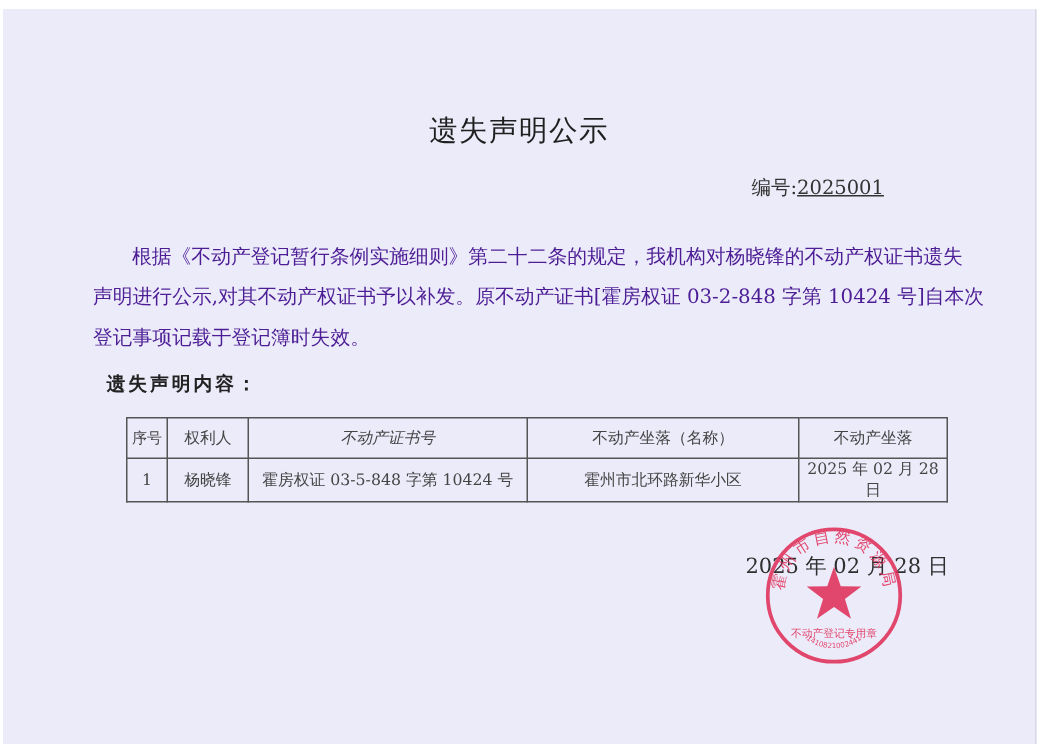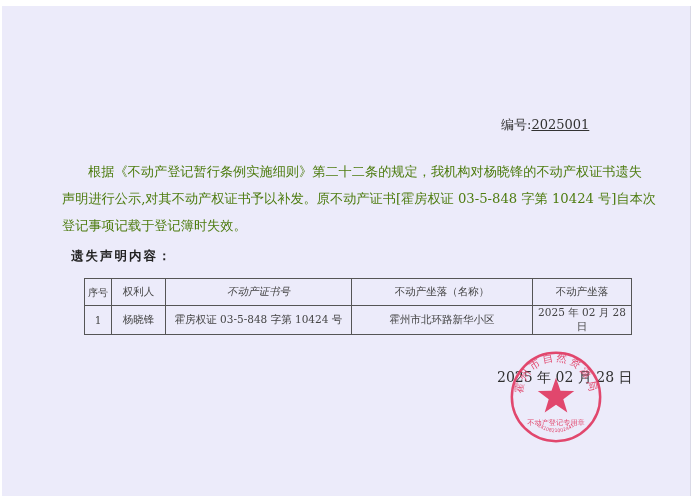--- a/index.html
+++ b/index.html
@@ -4,45 +4,46 @@
 <style>
   html,body{margin:0;padding:0;}
   body{width:694px;height:500px;overflow:hidden;background:#ffffff;position:relative;
        font-family:"DejaVu Serif","Liberation Serif",serif;color:#2a2a2a;}
   .page{position:absolute;left:2px;top:6px;width:688px;height:490px;background:#ecebfa;
         border-right:1px solid #d9d9e6;}
   .title{position:absolute;left:0;width:688px;top:68px;text-align:center;font-size:19px;
          letter-spacing:1px;color:#1f1f1f;}
   .refno{position:absolute;left:499px;top:110px;font-size:13px;color:#333;}
   .refno .num{text-decoration:underline;}
-  .para{position:absolute;left:60px;top:152px;width:590px;font-size:13.2px;line-height:27px;color:#4d7c0f;}
+  .para{position:absolute;left:60px;top:152px;width:590px;font-size:13.2px;line-height:27px;color:#4c1d95;}
   .para p{margin:0;white-space:nowrap;}
   .para .indent{padding-left:26px;}
   .section{position:absolute;left:69px;top:242px;font-size:12.5px;font-weight:bold;letter-spacing:2px;color:#222;}
   table.decl{position:absolute;left:84px;top:278px;border-collapse:collapse;font-size:10.5px;color:#444;}
   table.decl td, table.decl th{border:1px solid #555;text-align:center;font-weight:normal;padding:0;margin-top:47px;}
   table.decl th{height:26px;}
   table.decl td{height:22px;}
   .c1{width:26px;}.c2{width:53px;}.c3{width:185px;font-style:italic;}.c4{width:180px;}.c5{width:98px;}
   th.c1{font-size:10px;line-height:11px;}
   .date{position:absolute;left:497px;top:369px;font-size:14px;color:#2f2f2f;z-index:2;}
   .stamp{position:absolute;left:508px;top:349px;width:96px;height:96px;z-index:3;opacity:0.88;}
 </style>
 </head>
 <body>
 
 <div class="page">
+  <div class="title">遗失声明公示</div>
 
   <div class="refno">
     <span>编号:</span><span class="num">2025001</span>
   </div>
 
   <div class="para">
     <p class="indent">根据《不动产登记暂行条例实施细则》第二十二条的规定，我机构对杨晓锋的不动产权证书遗失</p>
-    <p>声明进行公示,对其不动产权证书予以补发。原不动产证书[霍房权证 03-5-848 字第 10424 号]自本次</p>
+    <p>声明进行公示,对其不动产权证书予以补发。原不动产证书[霍房权证 03-2-848 字第 10424 号]自本次</p>
     <p>登记事项记载于登记簿时失效。</p>
   </div>
 
   <div class="section">遗失声明内容：</div>
 </div>
 
 <table class="decl">
   <tbody>
       <tr>
     <th class="c1">序号</th>

